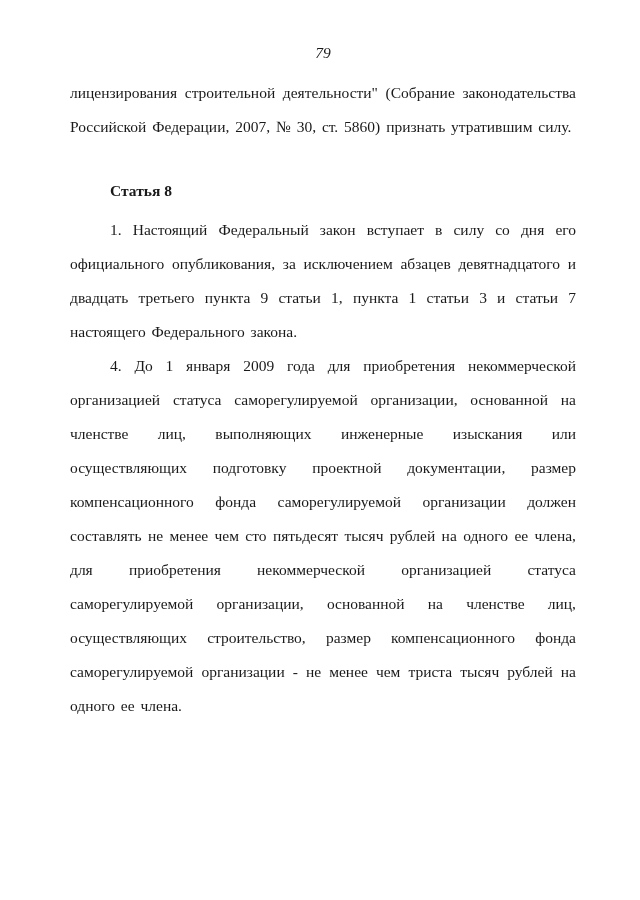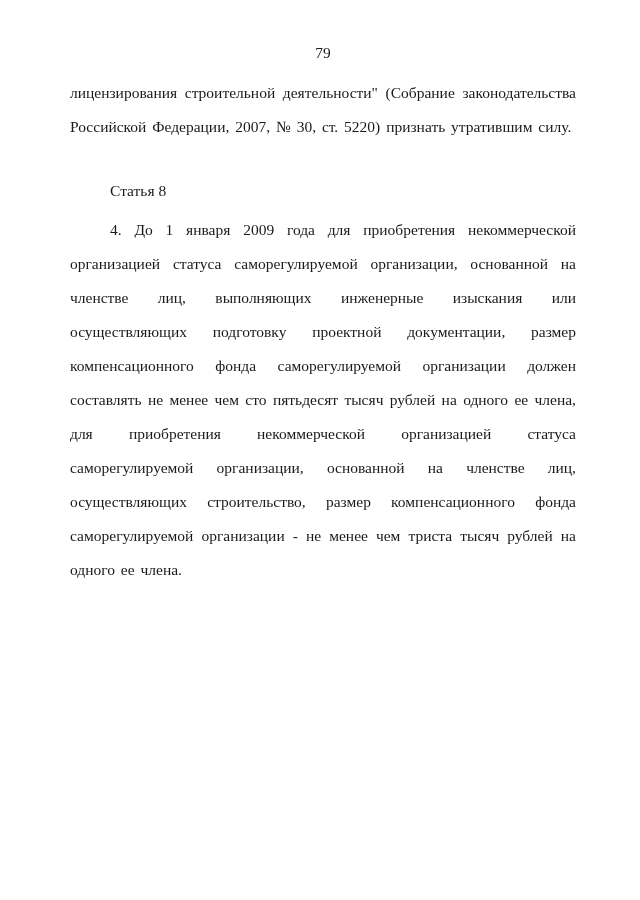--- a/index.html
+++ b/index.html
@@ -16,46 +16,48 @@
     padding: 42px 64px 40px 70px;
     font-family: "Liberation Serif", "DejaVu Serif", serif;
     font-size: 15.5px;
     color: #1a1a1a;
     overflow: hidden;
   }
   .page-number {
     text-align: center;
     margin: 0 0 12px 0;
     line-height: 22px;
+    font-style: italic;
   }
   p.para {
     margin: 0;
     text-align: justify;
     line-height: 34px;
     text-indent: 40px;
     word-spacing: 2px;
   }
   p.para.no-indent {
     text-indent: 0;
   }
   p.heading {
     margin: 30px 0 5px 0;
-    font-weight: normal;
+    font-weight: bold;
     text-indent: 40px;
     line-height: 34px;
     text-align: left;
   }
 </style>
 </head>
 <body>
 
 <div class="page">
   <div class="page-number">79</div>
 
-  <p class="para no-indent">лицензирования строительной деятельности" (Собрание законодательства Российской Федерации, 2007, № 30, ст. 5220) признать утратившим силу.</p>
+  <p class="para no-indent">лицензирования строительной деятельности" (Собрание законодательства Российской Федерации, 2007, № 30, ст. 5860) признать утратившим силу.</p>
 
   <p class="heading">Статья 8</p>
 
+  <p class="para">1. Настоящий Федеральный закон вступает в силу со дня его официального опубликования, за исключением абзацев девятнадцатого и двадцать третьего пункта 9 статьи 1, пункта 1 статьи 3 и статьи 7 настоящего Федерального закона.</p>
 
 
 
   <p class="para">4. До 1 января 2009 года для приобретения некоммерческой организацией статуса саморегулируемой организации, основанной на членстве лиц, выполняющих инженерные изыскания или осуществляющих подготовку проектной документации, размер компенсационного фонда саморегулируемой организации должен составлять не менее чем сто пятьдесят тысяч рублей на одного ее члена, для приобретения некоммерческой организацией статуса саморегулируемой организации, основанной на членстве лиц, осуществляющих строительство, размер компенсационного фонда саморегулируемой организации - не менее чем триста тысяч рублей на одного ее члена.</p>
 </div>
 
 </body></html>

